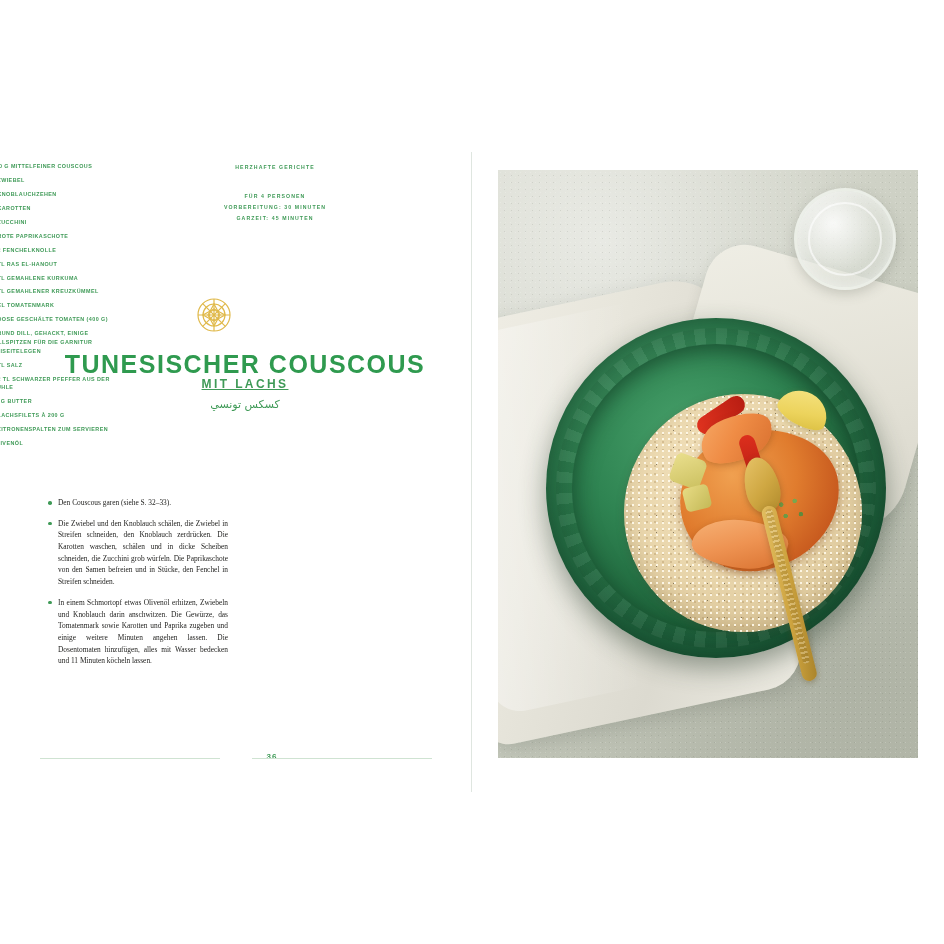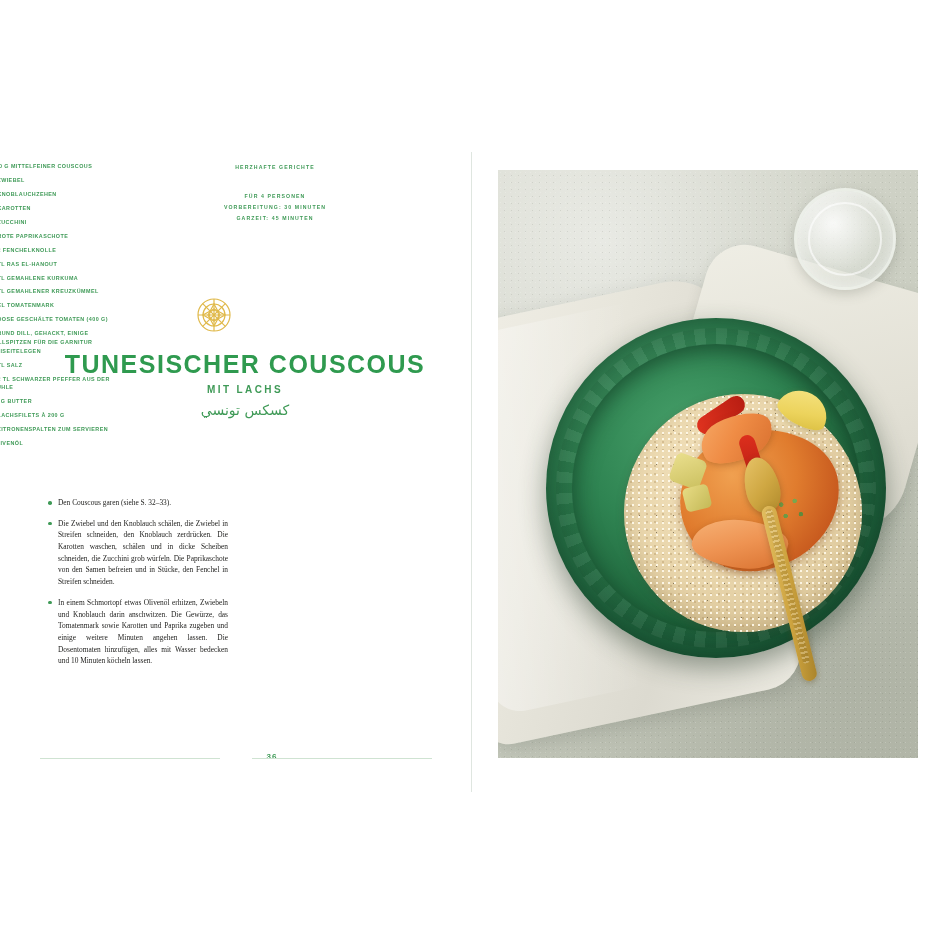--- a/index.html
+++ b/index.html
@@ -92,27 +92,27 @@
     font-weight: 700;
     font-size: 25px;
     letter-spacing: 1.5px;
     color: #2f9a4f;
     line-height: 1;
     white-space: nowrap;
   }
   .title-sub {
     font-family: "Liberation Sans", sans-serif;
     font-weight: 700;
-    font-size: 10px;
+    font-size: 12px;
     letter-spacing: 2.4px;
     color: #3f9a57;
-    margin-top: 7px;
+    text-decoration: underline;
   }
   .title-arabic {
-    font-size: 14px;
+    font-size: 11px;
     color: #3f9a57;
     margin-top: 7px;
     font-family: "DejaVu Sans", sans-serif;
     direction: rtl;
   }
 
   .columns {
     position: absolute;
     left: 48px;
     top: 345px;
@@ -499,21 +499,21 @@
     <div class="title-block">
       <div class="title-main">TUNESISCHER COUSCOUS</div>
       <div class="title-sub">MIT LACHS</div>
       <div class="title-arabic">كسكس تونسي</div>
     </div>
 
     <div class="columns">
       <div class="col">
         <div class="step">Den Couscous garen (siehe S. 32–33).</div>
         <div class="step">Die Zwiebel und den Knoblauch schälen, die Zwiebel in Streifen schneiden, den Knoblauch zerdrücken. Die Karotten waschen, schälen und in dicke Scheiben schneiden, die Zucchini grob würfeln. Die Paprikaschote von den Samen befreien und in Stücke, den Fenchel in Streifen schneiden.</div>
-        <div class="step">In einem Schmortopf etwas Olivenöl erhitzen, Zwiebeln und Knoblauch darin anschwitzen. Die Gewürze, das Tomatenmark sowie Karotten und Paprika zugeben und einige weitere Minuten angehen lassen. Die Dosentomaten hinzufügen, alles mit Wasser bedecken und 10 Minuten köcheln lassen.</div>
+        <div class="step">In einem Schmortopf etwas Olivenöl erhitzen, Zwiebeln und Knoblauch darin anschwitzen. Die Gewürze, das Tomatenmark sowie Karotten und Paprika zugeben und einige weitere Minuten angehen lassen. Die Dosentomaten hinzufügen, alles mit Wasser bedecken und 11 Minuten köcheln lassen.</div>
       </div>
       <div class="col">
       </div>
     </div>
 
     <div class="page-rule left-rule"></div>
     <div class="page-number">36</div>
     <div class="page-rule right-rule"></div>
   </div>
 

